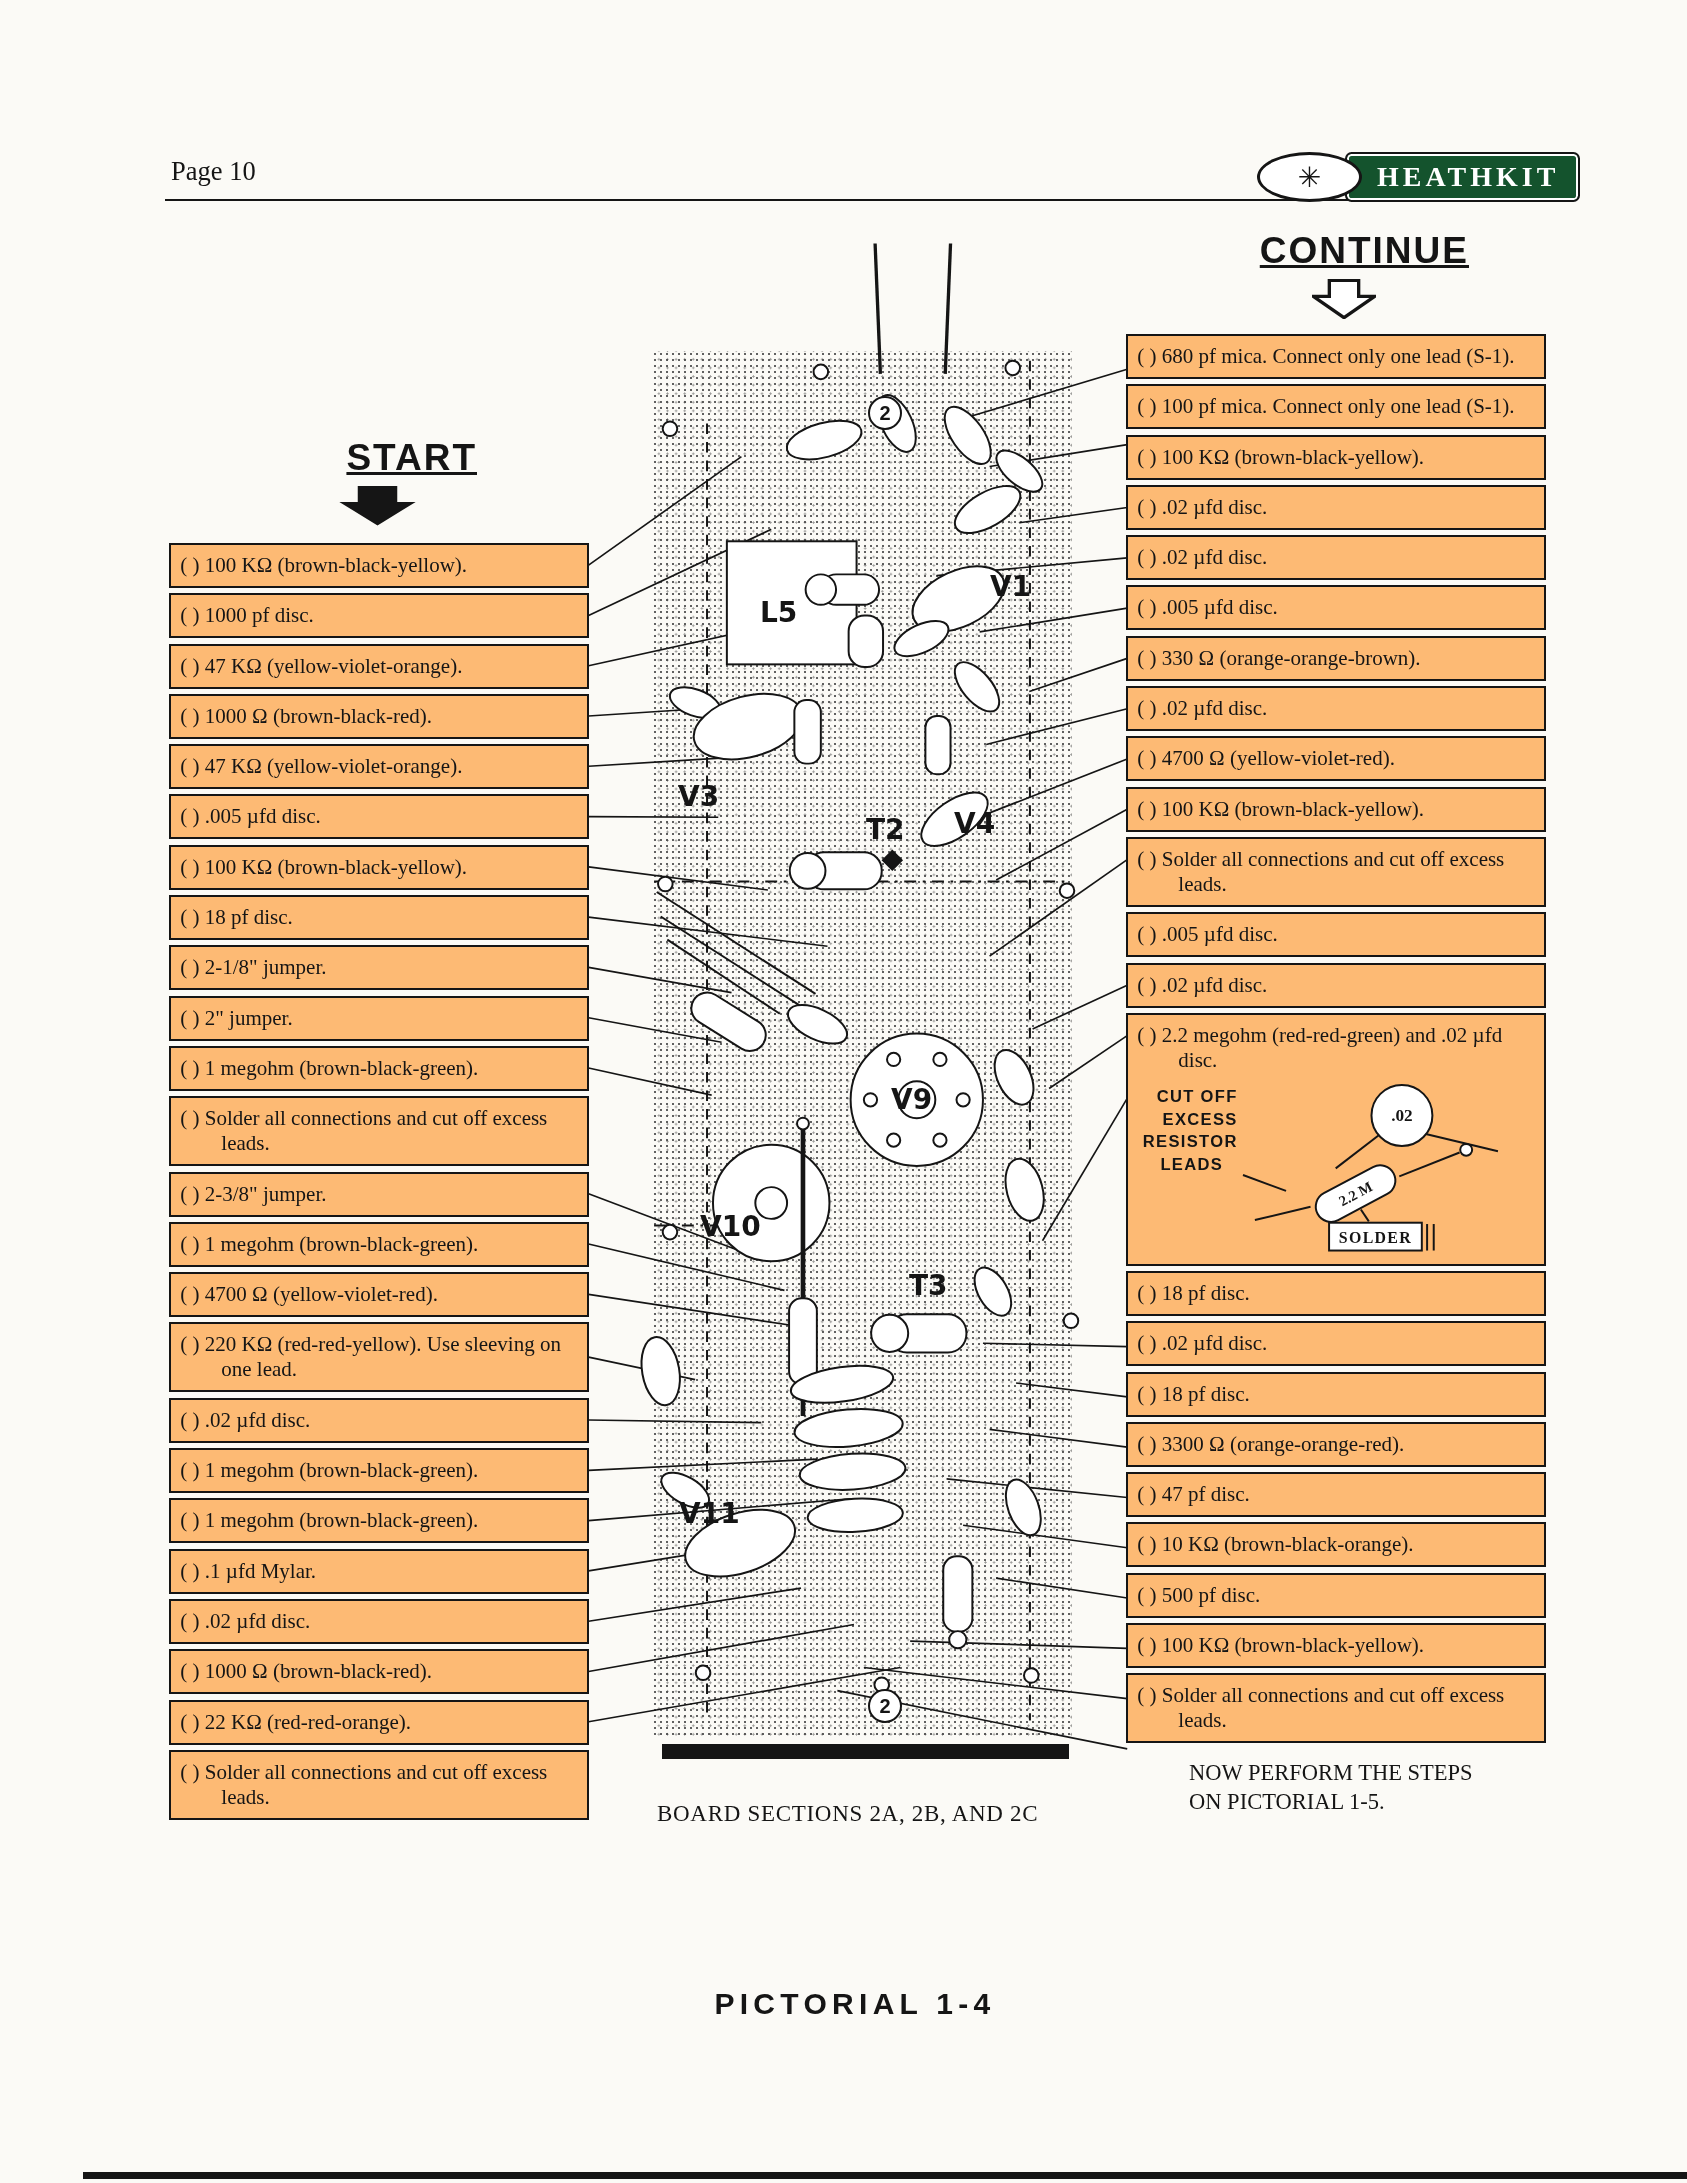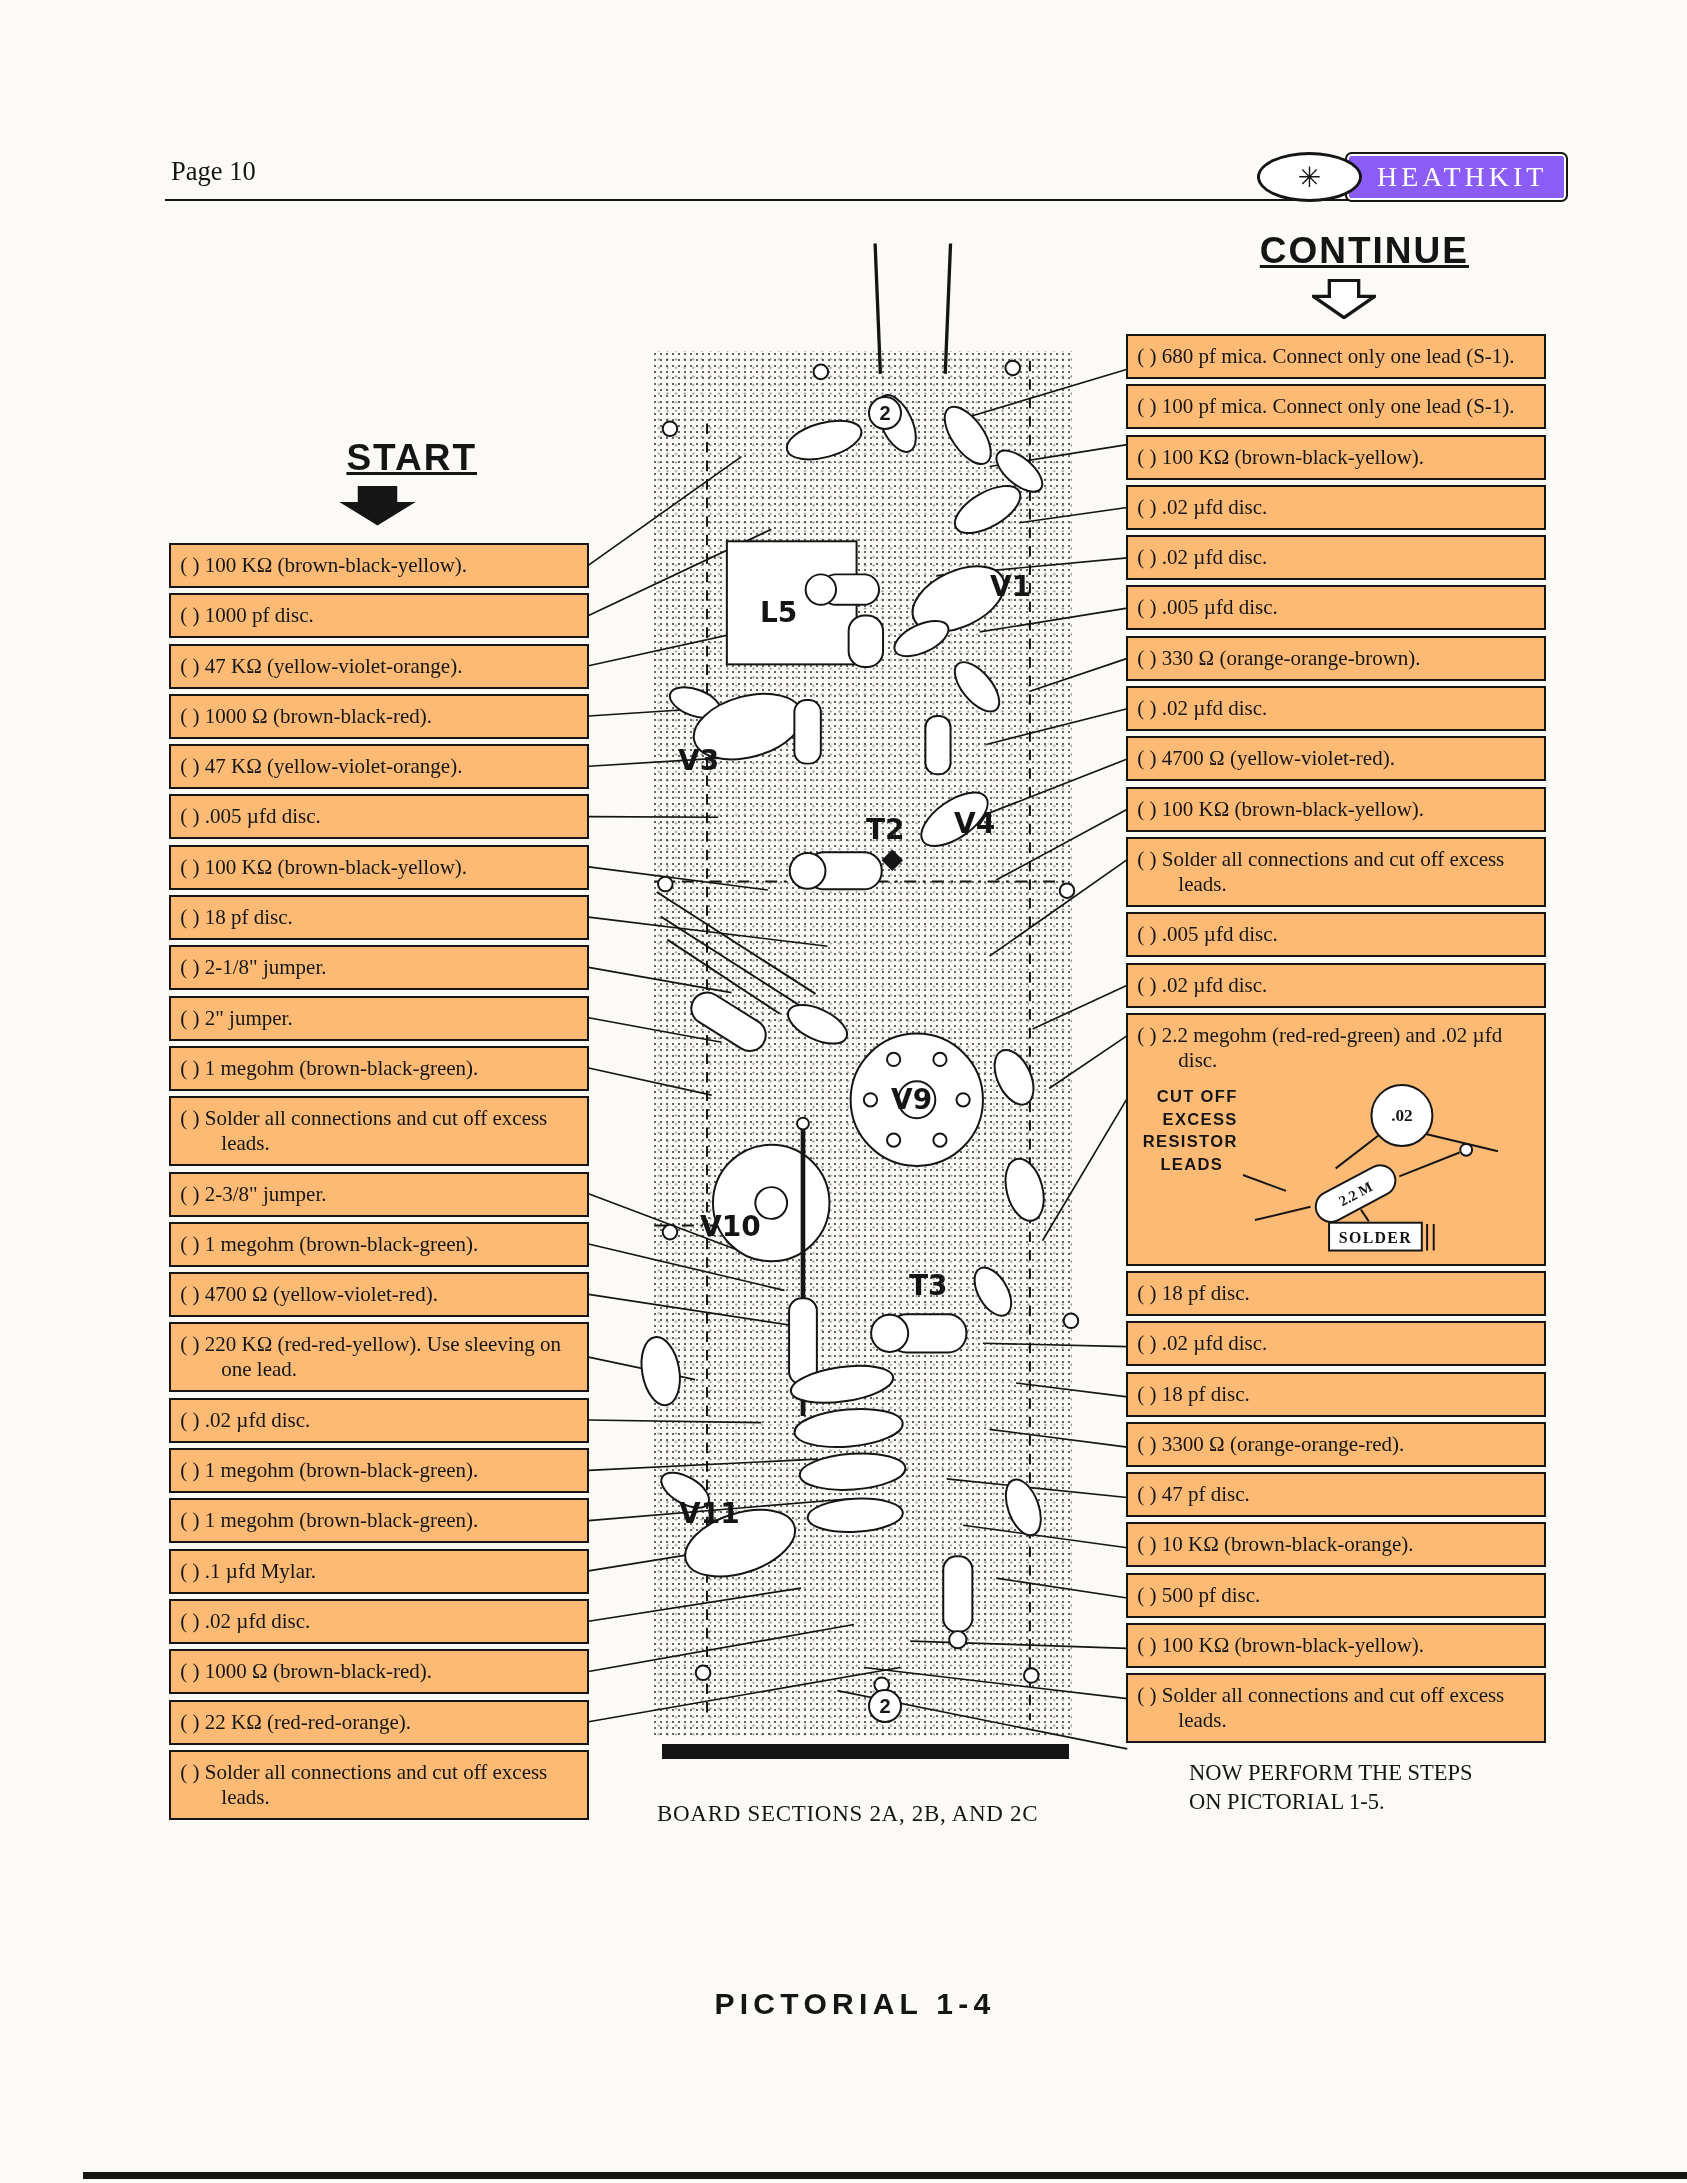--- a/index.html
+++ b/index.html
@@ -7,22 +7,22 @@
     width:1688px;height:2183px;position:relative;overflow:hidden;
     background:#fbfaf6;color:#151515;
     font-family:"Liberation Serif", serif;
   }
   
   #page-number{position:absolute;left:171px;top:156px;font-size:26.5px;z-index:4;}
   #top-rule{position:absolute;left:165px;top:199px;width:1367px;height:2px;background:#151515;z-index:4;}
   #logo{position:absolute;left:1257px;top:152px;display:flex;align-items:center;z-index:5;}
   #logo .lens{width:99px;height:44px;border:3.3px solid #151515;border-radius:50%;background:#fff;
     display:flex;align-items:center;justify-content:center;font-size:28px;z-index:2;}
-  #logo .logo-text{margin-left:-17px;background:#8b5cf6;color:#fff;border-radius:6.6px;
-    padding:6.6px 18.5px 6.6px 30px;font-weight:normal;font-size:28px;letter-spacing:4px;z-index:1;
+  #logo .logo-text{margin-left:-17px;background:#14532d;color:#fff;border-radius:6.6px;
+    padding:6.6px 18.5px 6.6px 30px;font-weight:bold;font-size:28px;letter-spacing:4px;z-index:1;
     font-family:"Liberation Serif",serif;border:2px solid #151515;box-shadow:0 0 0 2px #fff inset;}
   
   .heading{position:absolute;font-family:"Liberation Sans",sans-serif;font-weight:700;
     font-size:37px;letter-spacing:2px;text-align:right;z-index:4;text-decoration:underline;}
   #continue-wrap{left:1218px;top:230px;width:251px;}
   #start-wrap{left:278px;top:437px;width:199px;}
   .heading svg{display:block;margin:6.6px auto 0 auto;}
   
   .col{position:absolute;width:420px;z-index:4;}
   #left-col{left:169px;top:543px;}
@@ -219,21 +219,21 @@
       <circle cx="1012" cy="1862" r="11"></circle>
     <circle cx="1618" cy="1996" r="11"></circle>
       <circle cx="1062" cy="2528" r="11"></circle>
       <circle cx="1332" cy="2546" r="11"></circle>
     <circle cx="1558" cy="2532" r="11"></circle>
   </g>
 </svg>
 
 <div class="blabel" style="left:760px;top:596px">L5</div>
 <div class="blabel" style="left:990px;top:570px">V1</div>
-<div class="blabel" style="left:678px;top:744px">V3</div>
+<div class="blabel" style="left:678px;top:780px">V3</div>
 <div class="blabel" style="left:866px;top:813px">T2</div>
 <div class="blabel" style="left:954px;top:807px">V4</div>
 <div class="blabel" style="left:891px;top:1083px">V9</div>
 <div class="blabel" style="left:700px;top:1210px">V10</div>
 <div class="blabel" style="left:909px;top:1269px">T3</div>
 <div class="blabel" style="left:679px;top:1497px">V11</div>
 
 <div class="badge" id="badge-top">2</div>
 <div class="badge" id="badge-bottom">2</div>
 

